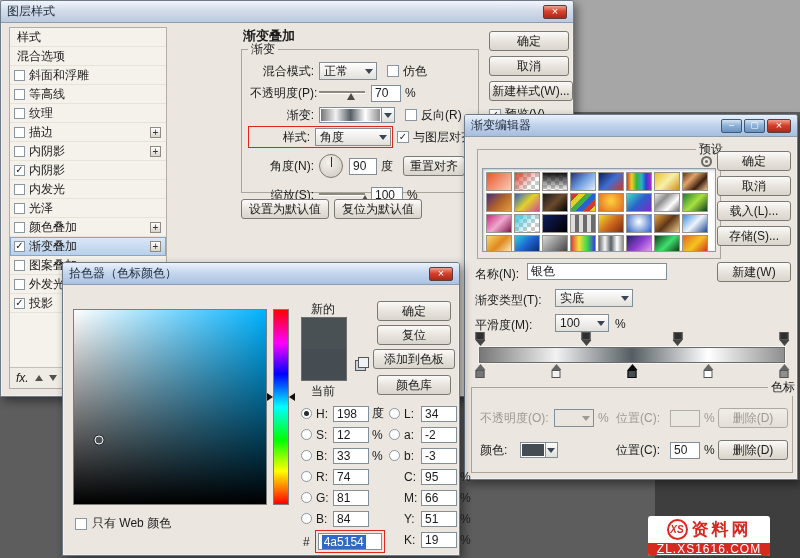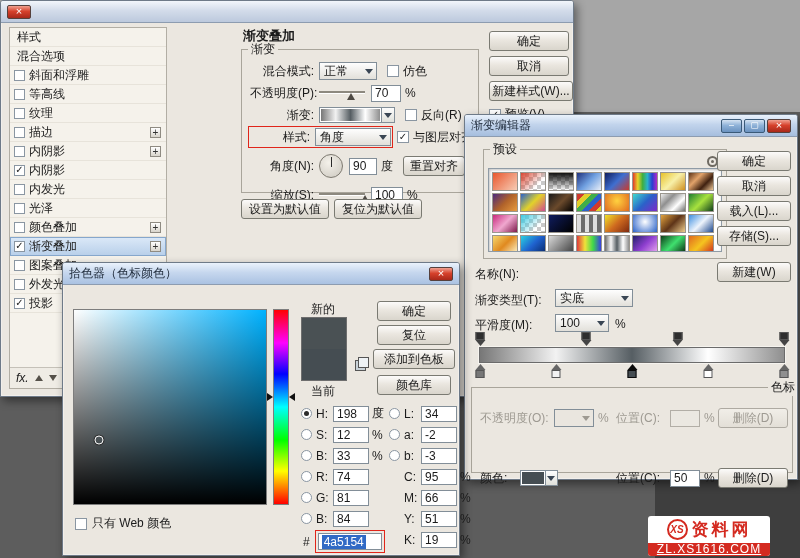--- a/index.html
+++ b/index.html
@@ -89,21 +89,21 @@
   .default-btns{position:absolute;left:4px;top:172px;display:flex;gap:5px;}
   .default-btns .btn{width:88px;}
   .ls-right{position:absolute;left:488px;top:30px;width:84px;}
   .ls-right .btn{width:80px;margin-bottom:5px;}
   .ls-right .btn.wide{width:84px;}
   .prevrow{display:flex;align-items:center;gap:4px;margin-top:4px;}
 
   
   .dlg-ge{left:464px;top:114px;width:334px;height:366px;}
   .dlg-ge .tbar{background:linear-gradient(#eaf2fc,#c2d4ec 45%,#a6bede);}
-  .ge-presets{left:18px;top:26px;width:244px;height:118px;}
+  .ge-presets{left:12px;top:26px;width:244px;height:118px;text-align:right;}
   .gear{position:absolute;right:8px;top:-2px;width:11px;height:11px;border-radius:50%;border:2px solid #6e6a62;}
   .gear::after{content:"";position:absolute;inset:2px;border-radius:50%;background:#6e6a62;}
   .preset-box{position:absolute;left:4px;right:4px;top:10px;bottom:6px;background:#fff;border:1px solid #8f9ba6;
               box-shadow:inset 1px 1px 3px rgba(0,0,0,.25);padding:3px;display:flex;flex-wrap:wrap;gap:2px;
               align-content:flex-start;overflow:hidden;}
   .swatch{width:26px;height:19px;border:1px solid #9a968e;flex:none;}
   .ge-btncol{position:absolute;left:252px;top:36px;width:74px;}
   .ge-btncol .btn{width:74px;margin-bottom:5px;}
   .ge-lab{position:absolute;white-space:nowrap;}
   .ge-name-input{position:absolute;left:62px;top:148px;width:140px;}
@@ -118,21 +118,21 @@
   .ostop .otri{width:0;height:0;margin:0 auto;border-left:5px solid transparent;border-right:5px solid transparent;
                border-top:6px solid #444;}
   .cstop{bottom:-16px;}
   .cstop .ctri{width:0;height:0;margin:0 auto;border-left:5px solid transparent;border-right:5px solid transparent;
                border-bottom:6px solid #666;}
   .cstop .cbox{width:9px;height:8px;margin:0 auto;border:1px solid #555;}
   .cstop.sel .ctri{border-bottom-color:#0a0a0a;}
   .cstop.sel .cbox{border-color:#0a0a0a;}
   .ge-stops{left:6px;top:264px;width:322px;height:94px;text-align:right;}
   .ge-stops .srow{position:absolute;left:0;right:0;height:20px;display:flex;align-items:center;}
-  .sr1{top:12px;}.sr2{top:44px;margin-top:28px;}
+  .sr1{top:12px;}.sr2{top:44px;}
   .dim{color:#9e9a92;}
   .pos-abs{position:absolute;}
   .del-btn{position:absolute;right:4px;width:70px;}
   .stop-color-sel{position:absolute;left:48px;width:38px;height:16px;border:1px solid #828e98;display:flex;background:#fff;}
   .stop-color-sel .sc{flex:1;margin:1px;}
   .stop-color-sel .gs-arrow{width:12px;}
 
   
   .dlg-cp{left:62px;top:262px;width:398px;height:294px;}
   .dlg-cp .tbar{background:linear-gradient(#eaf2fc,#c6d7ee 45%,#aac2e2);}
@@ -182,20 +182,21 @@
 </style>
 </head>
 <body>
 
 <div id="screen">
   <div class="band-top"></div>
   <div class="dark-corner"></div>
 
   <section class="dlg dlg-ls z1">
     <header class="tbar">
+      <span class="ttext">图层样式</span>
       <span class="tb-btns">
           <span class="wbtn close">×</span>
         </span>
     </header>
 
     <div class="ls-left">
       <div id="ls-list">
           <div class="ls-row">
             <span class="ls-lab hd">样式</span>
           </div>
@@ -410,20 +411,23 @@
     </fieldset>
 
     <div class="ge-btncol">
       <div class="btn">确定</div>
       <div class="btn">取消</div>
       <div class="btn">载入(L)...</div>
       <div class="btn">存储(S)...</div>
     </div>
 
     <span class="ge-lab" style="left:10px;top:151px;">名称(N):</span>
+    <div class="vbox ge-name-input">
+        <span>银色</span>
+      </div>
     <div class="btn ge-new-btn">新建(W)</div>
 
     <span class="ge-lab" style="left:10px;top:177px;">渐变类型(T):</span>
     <div class="select ge-type-sel">
       <span>实底</span>
         <span class="arr"></span>
     </div>
 
     <span class="ge-lab" style="left:10px;top:202px;">平滑度(M):</span>
     <div class="select ge-smooth">

